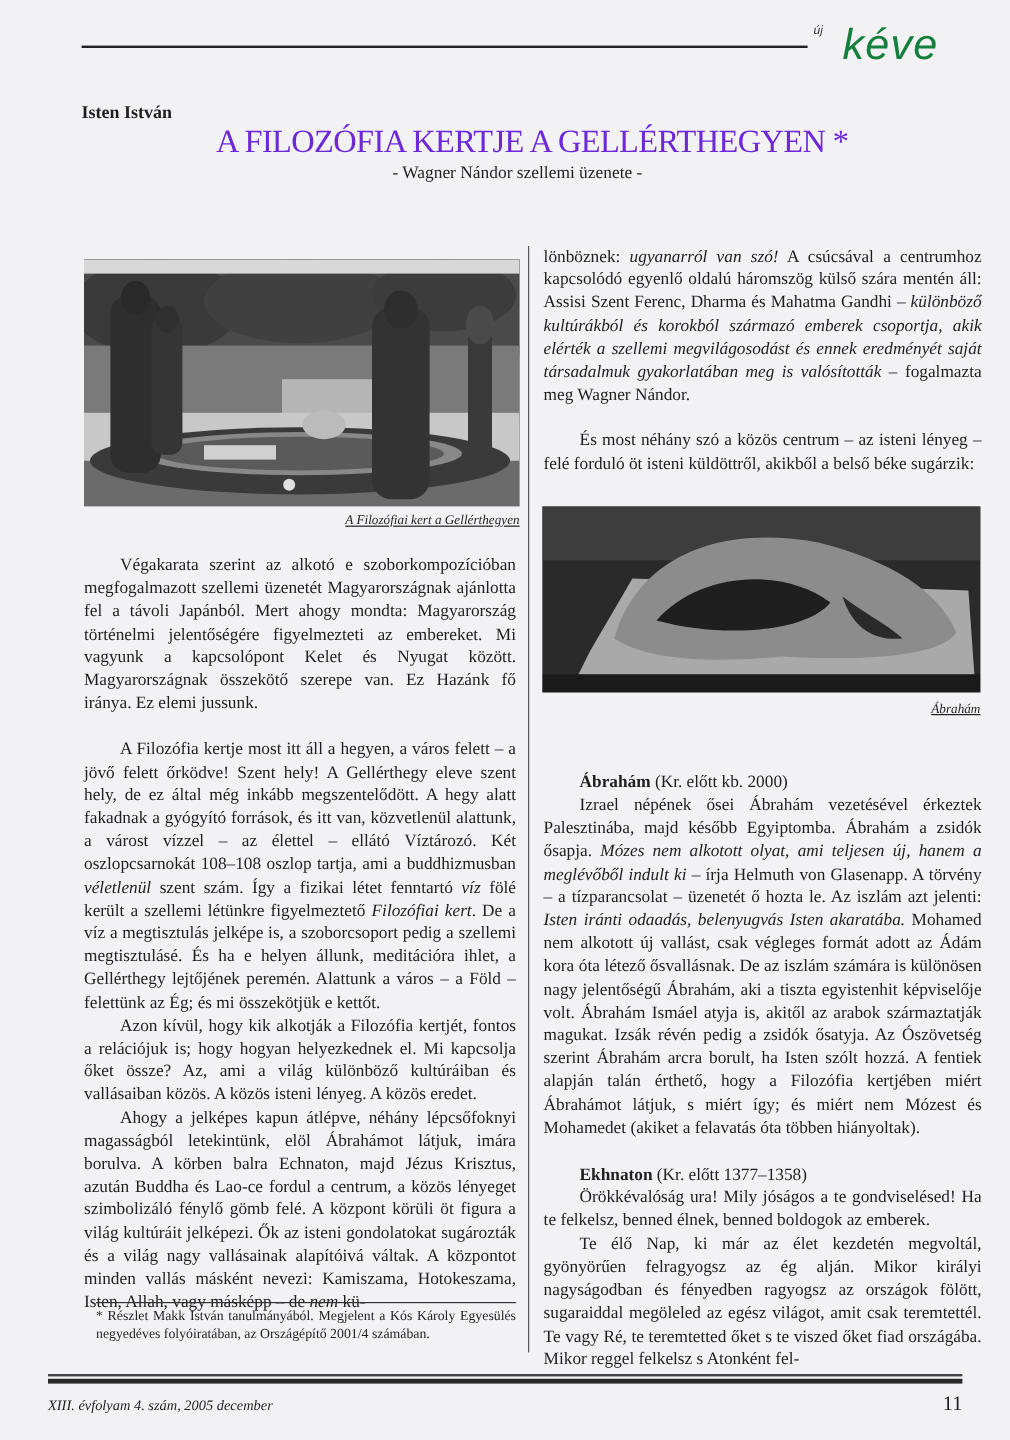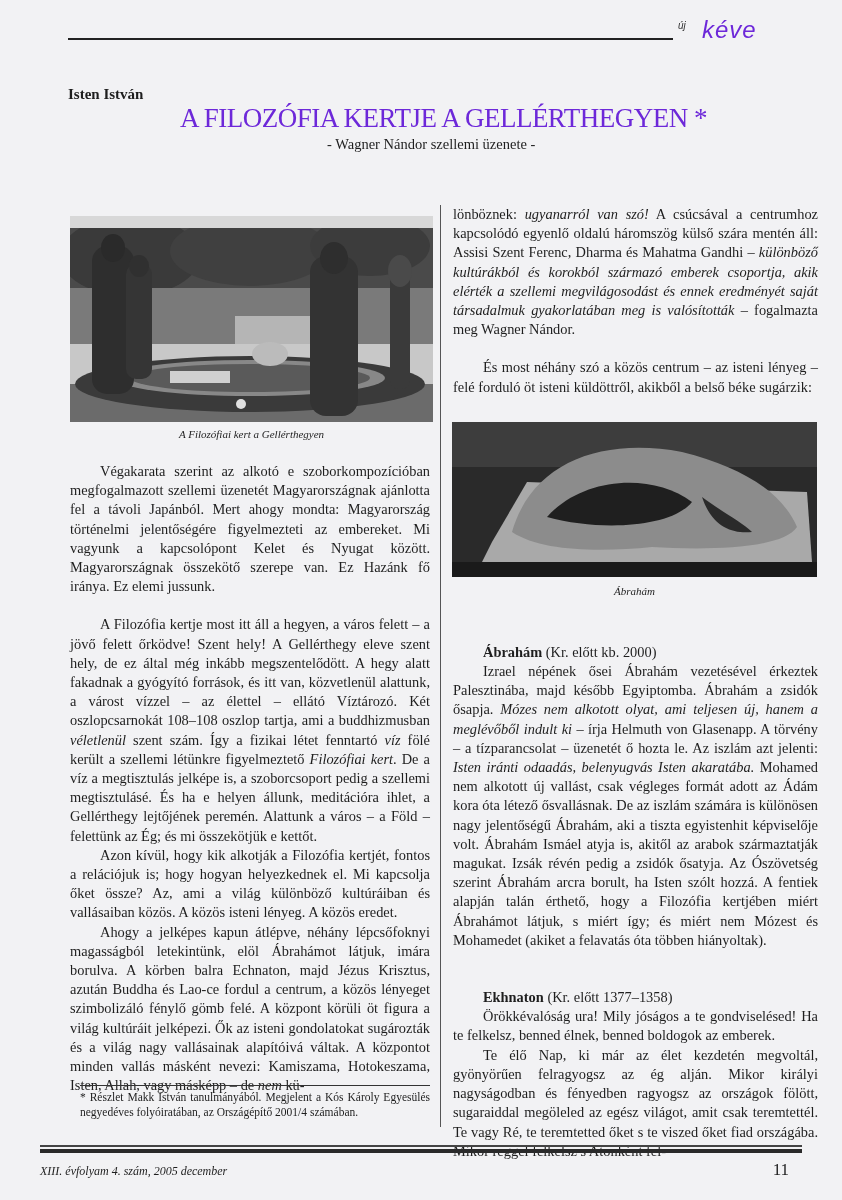--- a/index.html
+++ b/index.html
@@ -2,51 +2,51 @@
 <html><head>
 <meta charset="utf-8">
 <style>
   * { box-sizing: border-box; margin: 0; padding: 0; }
   html, body { width: 842px; height: 1200px; background: #f2f2f4; overflow: hidden; }
   body { position: relative; font-family: "Liberation Serif", serif; color: #1e1e1e; }
 
   .header-rule { position: absolute; left: 68px; top: 38px; width: 605px; height: 2px; background: #222; }
   .logo { position: absolute; left: 672px; top: 14px; height: 44px; width: 160px; }
   .logo-uj { position: absolute; left: 6px; top: 6px; font-family: "Liberation Sans", sans-serif; font-style: italic; font-size: 10px; color: #333; }
-  .logo-keve { position: absolute; left: 30px; top: 2px; font-family: "Liberation Sans", sans-serif; font-style: italic; font-size: 24px; color: #6d28d9; letter-spacing: 1px; }
+  .logo-keve { position: absolute; left: 30px; top: 2px; font-family: "Liberation Sans", sans-serif; font-style: italic; font-size: 36px; color: #15803d; letter-spacing: 1px; }
 
   .author { position: absolute; left: 68px; top: 86px; font-weight: bold; font-size: 15px; }
   .title { position: absolute; left: 180px; top: 103px; font-size: 27px; letter-spacing: -0.5px; color: #6d28d9; white-space: nowrap; }
   .subtitle { position: absolute; left: 327px; top: 136px; font-size: 14.5px; white-space: nowrap; }
 
   .col { position: absolute; font-size: 14.4px; line-height: 19.2px; text-align: justify; }
   .col-left { left: 70px; top: 462px; width: 360px; }
   .col-right { left: 453px; top: 205px; width: 365px; }
   .col p { text-indent: 30px; }
   .col p.gap { margin-top: 19px; }
   .col-divider { position: absolute; left: 440px; top: 205px; width: 1px; height: 922px; background: #555; }
 
   .photo { position: absolute; overflow: hidden; background: #6b6b6b; }
   .photo-left { left: 70px; top: 216px; width: 363px; height: 206px; }
   .photo-right { left: 452px; top: 422px; width: 365px; height: 155px; background: #2d2d2d; }
-  .caption { position: absolute; font-style: italic; font-size: 11px; text-align: center; }
+  .caption { position: absolute; font-style: italic; font-size: 11px; text-align: right; text-decoration: underline; }
   .caption-left { left: 70px; top: 428px; width: 363px; }
   .caption-right { left: 452px; top: 585px; width: 365px; }
 
   .sect-head { text-indent: 30px !important; margin-top: 11px; }
   .sect-head b { font-weight: bold; }
   .poem { }
 
   .footnote-rule { position: absolute; left: 80px; top: 1085px; width: 350px; height: 1px; background: #333; }
   .footnote { position: absolute; left: 80px; top: 1090px; width: 350px; font-size: 11.5px; line-height: 15px; text-align: justify; }
 
   .bottom-rule1 { position: absolute; left: 40px; top: 1145px; width: 762px; height: 2px; background: #444; }
   .bottom-rule2 { position: absolute; left: 40px; top: 1149px; width: 762px; height: 4px; background: #2a2a2a; }
   .footer-left { position: absolute; left: 40px; top: 1164px; font-style: italic; font-size: 12px; }
-  .footer-page { position: absolute; right: 53px; top: 1160px; font-size: 17px; }
+  .footer-page { position: absolute; right: 40px; top: 1160px; font-size: 17px; }
 </style>
 </head>
 <body>
 
 <div class="header-rule"></div>
 <div class="logo">
   <span class="logo-uj">új</span>
   <span class="logo-keve">kéve</span>
 </div>
 
@@ -93,21 +93,21 @@
 <div class="footnote">* Részlet Makk István tanulmányából. Megjelent a Kós Károly Egyesülés negyedéves folyóiratában, az Országépítő 2001/4 számában.</div>
 
 <div class="col-divider"></div>
 
 <div class="col col-right">
   <p style="text-indent:0"><span>lönböznek: </span><i>ugyanarról van szó!</i><span> A csúcsával a centrumhoz kapcsolódó egyenlő oldalú háromszög külső szára mentén áll: Assisi Szent Ferenc, Dharma és Mahatma Gandhi – </span><i>különböző kultúrákból és korokból származó emberek csoportja, akik elérték a szellemi megvilágosodást és ennek eredményét saját társadalmuk gyakorlatában meg is valósították</i><span> – fogalmazta meg Wagner Nándor.</span></p>
   <p class="gap">És most néhány szó a közös centrum – az isteni lényeg – felé forduló öt isteni küldöttről, akikből a belső béke sugárzik:</p>
   <div style="height:235px"></div>
   <p class="sect-head"><b>Ábrahám</b><span> (Kr. előtt kb. 2000)</span></p>
   <p><span>Izrael népének ősei Ábrahám vezetésével érkeztek Palesztinába, majd később Egyiptomba. Ábrahám a zsidók ősapja. </span><i>Mózes nem alkotott olyat, ami teljesen új, hanem a meglévőből indult ki</i><span> – írja Helmuth von Glasenapp. A törvény – a tízparancsolat – üzenetét ő hozta le. Az iszlám azt jelenti: </span><i>Isten iránti odaadás, belenyugvás Isten akaratába.</i><span> Mohamed nem alkotott új vallást, csak végleges formát adott az Ádám kora óta létező ősvallásnak. De az iszlám számára is különösen nagy jelentőségű Ábrahám, aki a tiszta egyistenhit képviselője volt. Ábrahám Ismáel atyja is, akitől az arabok származtatják magukat. Izsák révén pedig a zsidók ősatyja. Az Ószövetség szerint Ábrahám arcra borult, ha Isten szólt hozzá. A fentiek alapján talán érthető, hogy a Filozófia kertjében miért Ábrahámot látjuk, s miért így; és miért nem Mózest és Mohamedet (akiket a felavatás óta többen hiányoltak).</span></p>
-  <p class="sect-head gap" style="margin-top:38px"><b>Ekhnaton</b><span> (Kr. előtt 1377–1358)</span></p>
+  <p class="sect-head gap" style="margin-top:20px"><b>Ekhnaton</b><span> (Kr. előtt 1377–1358)</span></p>
   <p class="poem">Örökkévalóság ura! Mily jóságos a te gondviselésed! Ha te felkelsz, benned élnek, benned boldogok az emberek.</p>
   <p class="poem">Te élő Nap, ki már az élet kezdetén megvoltál, gyönyörűen felragyogsz az ég alján. Mikor királyi nagyságodban és fényedben ragyogsz az országok fölött, sugaraiddal megöleled az egész világot, amit csak teremtettél. Te vagy Ré, te teremtetted őket s te viszed őket fiad országába. Mikor reggel felkelsz s Atonként fel-</p>
 </div>
 
 <div class="photo photo-right">
   <svg width="365" height="155" viewBox="0 0 365 155">
     <rect x="0" y="0" width="365" height="155" fill="#2a2a2a"></rect>
     <rect x="0" y="0" width="365" height="45" fill="#3d3d3d"></rect>
     <polygon points="40,120 75,60 355,70 360,140 30,140" fill="#a9a9a9"></polygon>
     <path d="M60,110 C80,40 150,15 230,30 C290,45 330,70 345,105 C330,128 250,128 200,125 C150,130 90,130 60,110 Z" fill="#8c8c8c"></path>

